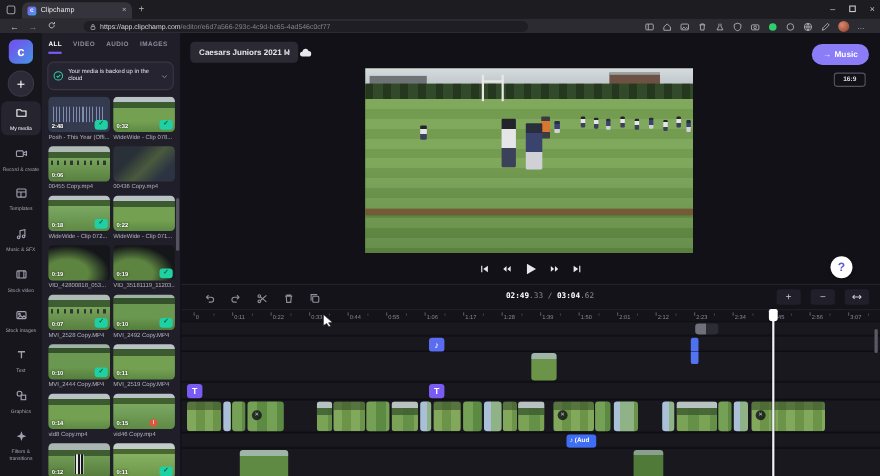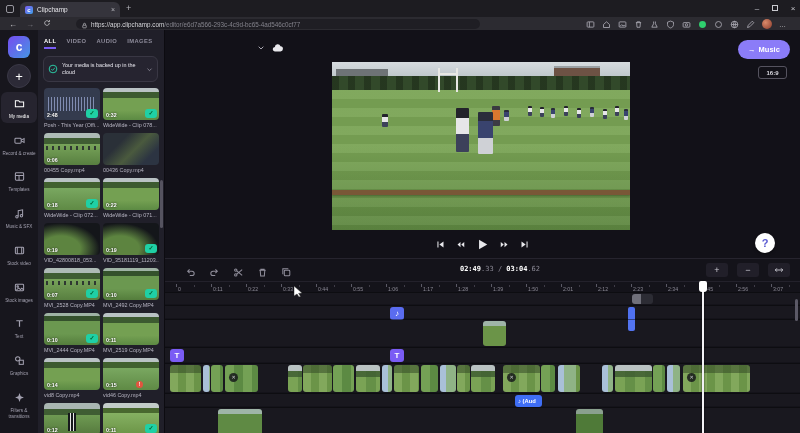--- a/index.html
+++ b/index.html
@@ -429,20 +429,23 @@
           <div class="mthumb v-bright">
             <div class="mdur">0:11</div>
             <div class="mcheck">✓</div>
           </div>
         </div>
       </div>
     <div id="mscroll"></div>
   </aside>
 
   <main id="editor">
+    <div id="proj-pill">
+      <span id="proj-title">Caesars Juniors 2021 H</span>
+    </div>
     <svg id="proj-chev" viewBox="0 0 12 12" fill="none" stroke="currentColor" stroke-width="1.4">
         <path d="M2.5 4l3.5 3.5L9.5 4"></path>
       </svg>
     <svg id="cloud-ic" viewBox="0 0 14 12">
         <path d="M3.6 10a2.6 2.6 0 0 1-.3-5.2A3.4 3.4 0 0 1 9.9 4a2.7 2.7 0 0 1-.3 6z" fill="#e8e8ec"></path>
       </svg>
     <div id="export-btn">
       <span>→</span>
         <span>Music</span>
     </div>

